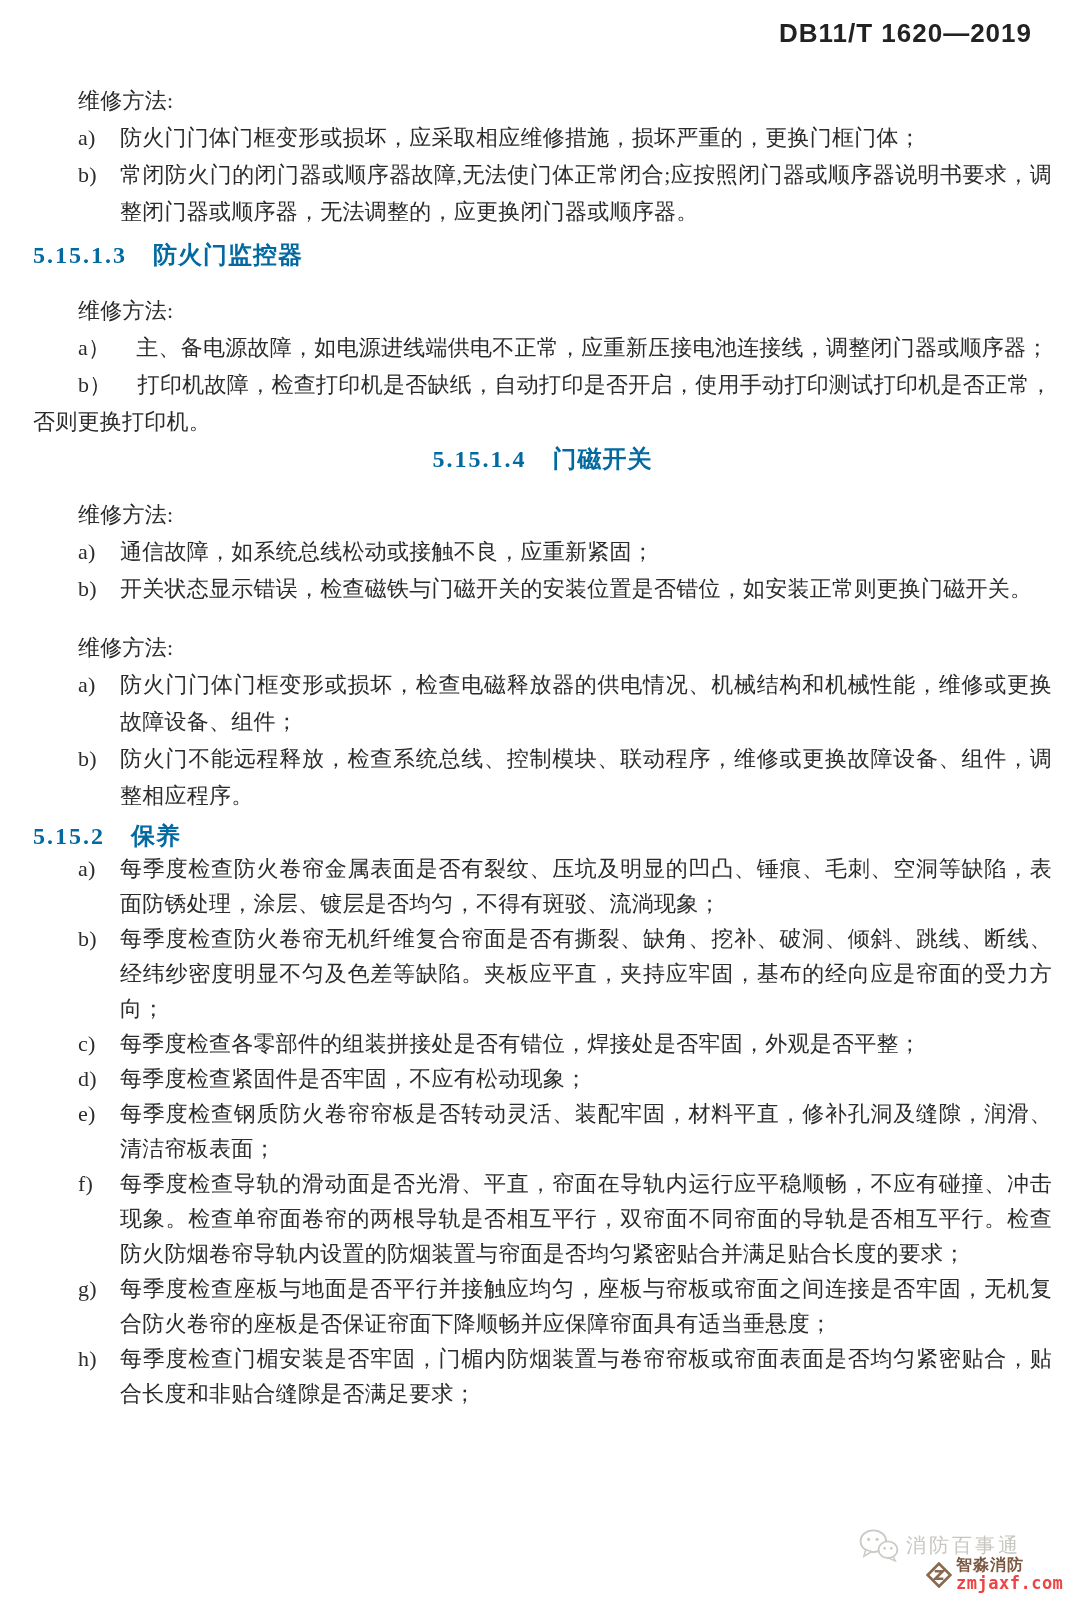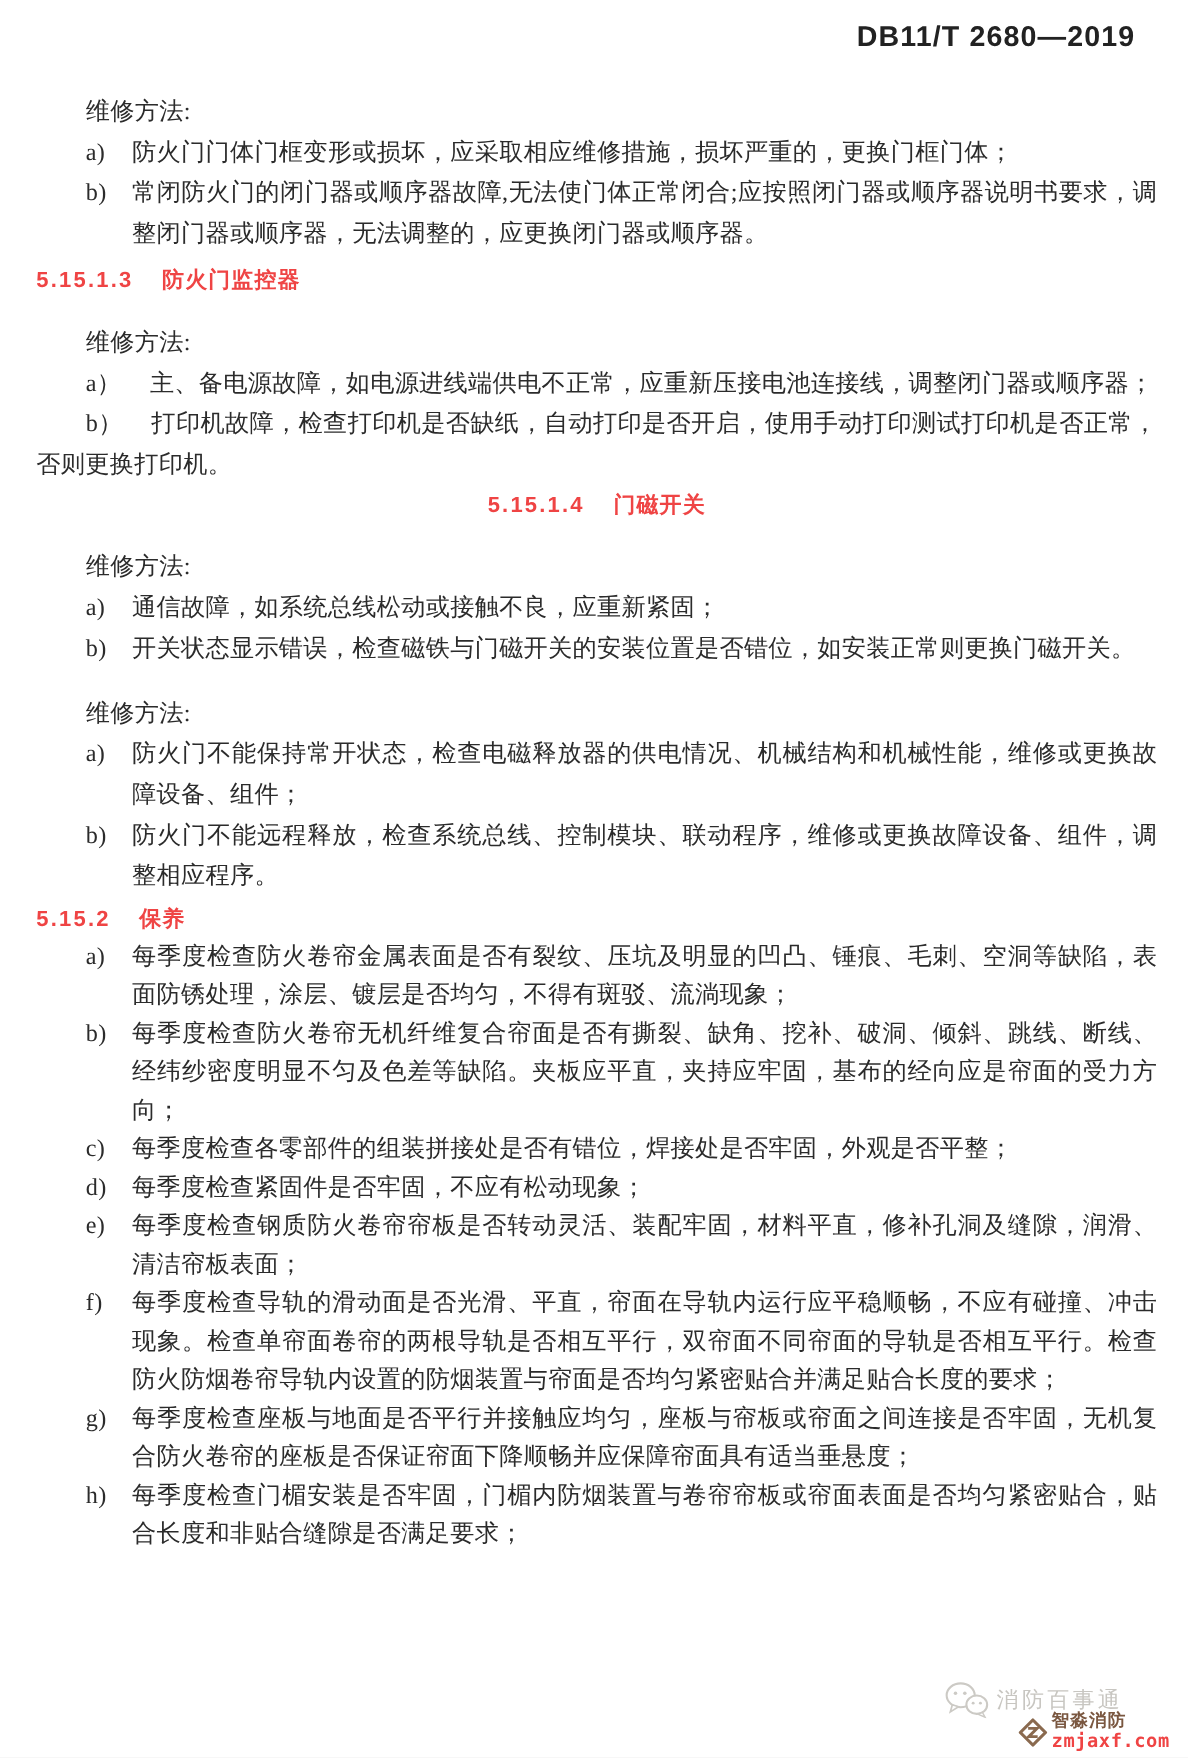--- a/index.html
+++ b/index.html
@@ -23,24 +23,24 @@
     color:#222;
     padding-right:20px;
     height:30px;
     line-height:30px;
   }
   .lead{
     margin:0 0 0 45px;
     font-size:22px;line-height:37px;letter-spacing:0.25px;
   }
   .sec-h{
-    font-family:Liberation Sans, sans-serif;
-    font-weight:700;
-    font-size:20px;
-    color:#ef4444;
+    font-family:Liberation Serif, serif;
+    font-weight:700;
+    font-size:24px;
+    color:#0369a1;
     margin:0;
     height:30px;line-height:30px;
     letter-spacing:1px;
   }
   .sec-num{margin-right:26px;letter-spacing:2px;}
   
   .item{
     display:flex;
     padding-left:45px;
     font-size:22px;line-height:37px;letter-spacing:0.25px;
@@ -105,21 +105,21 @@
     letter-spacing:0.5px;
     display:block;
     margin-top:2px;
   }
 </style>
 </head>
 <body>
 
 <div class="page">
 
-  <div class="doc-header">DB11/T 2680—2019</div>
+  <div class="doc-header">DB11/T 1620—2019</div>
 
   <section>
     <p class="lead mt-intro">维修方法:</p>
     <div class="item">
       <span class="marker">a)</span>
       <span class="itext">防火门门体门框变形或损坏，应采取相应维修措施，损坏严重的，更换门框门体；</span>
     </div>
     <div class="item">
       <span class="marker">b)</span>
       <span class="itext">常闭防火门的闭门器或顺序器故障,无法使门体正常闭合;应按照闭门器或顺序器说明书要求，调整闭门器或顺序器，无法调整的，应更换闭门器或顺序器。</span>
@@ -151,21 +151,21 @@
     <div class="item">
       <span class="marker">b)</span>
       <span class="itext">开关状态显示错误，检查磁铁与门磁开关的安装位置是否错位，如安装正常则更换门磁开关。</span>
     </div>
   </section>
 
   <section>
     <p class="lead mt-lead">维修方法:</p>
     <div class="item">
       <span class="marker">a)</span>
-      <span class="itext">防火门不能保持常开状态，检查电磁释放器的供电情况、机械结构和机械性能，维修或更换故障设备、组件；</span>
+      <span class="itext">防火门门体门框变形或损坏，检查电磁释放器的供电情况、机械结构和机械性能，维修或更换故障设备、组件；</span>
     </div>
     <div class="item">
       <span class="marker">b)</span>
       <span class="itext">防火门不能远程释放，检查系统总线、控制模块、联动程序，维修或更换故障设备、组件，调整相应程序。</span>
     </div>
   </section>
 
   <section>
     <h2 class="sec-h mt-h4">
       <span class="sec-num">5.15.2</span><span class="sec-title">保养</span>

